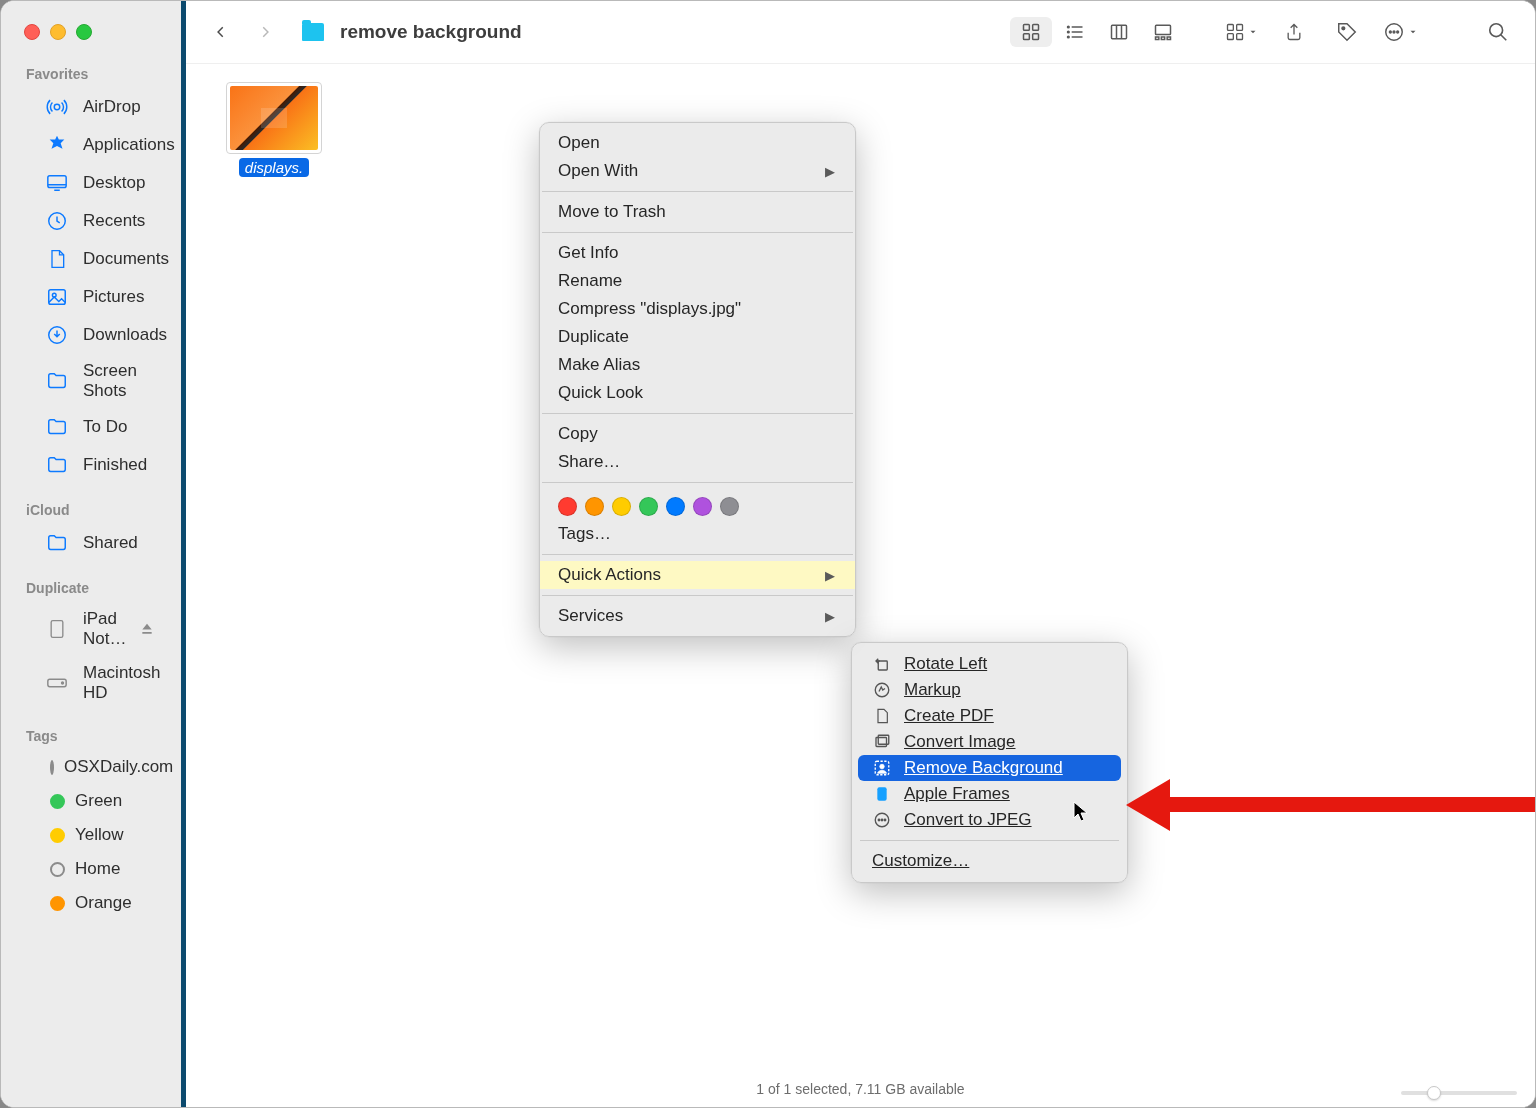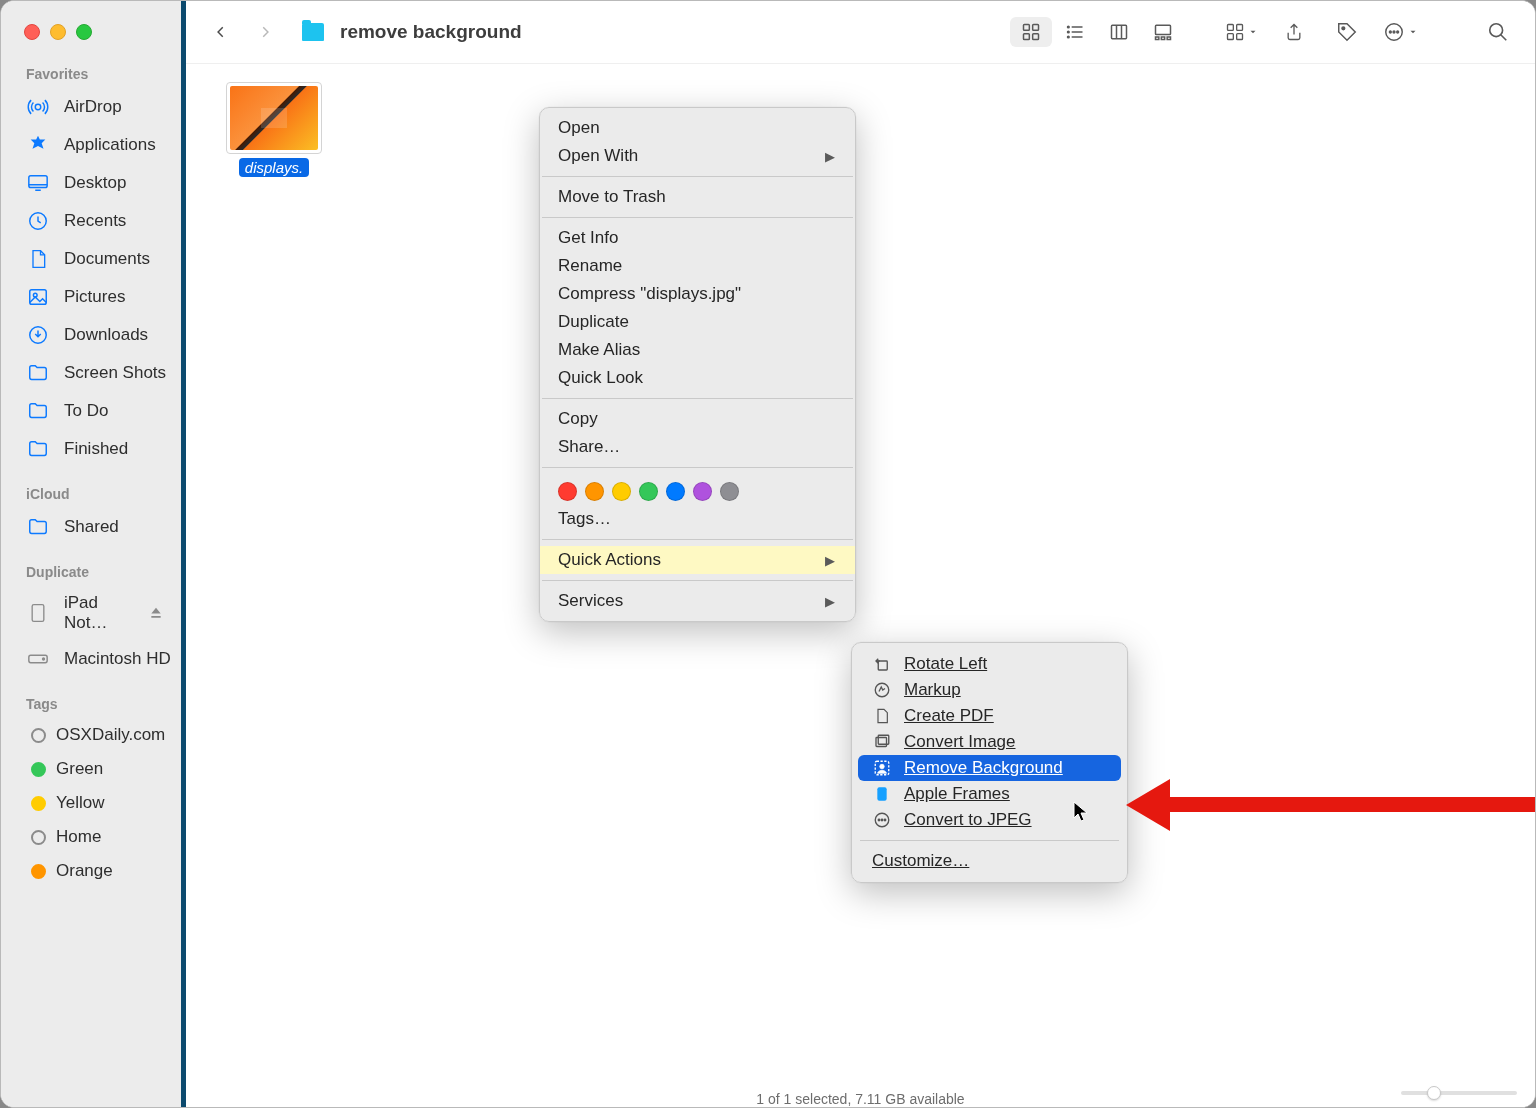--- a/index.html
+++ b/index.html
@@ -14,21 +14,21 @@
 
 .sidebar { width: 185px; background: #ececec; border-right: 5px solid #0c4a6e; padding-top: 20px; overflow:hidden; }
 .traffic { display: flex; gap: 10px; padding: 3px 0 22px 23px; }
 .tl { width: 16px; height: 16px; border-radius: 50%; }
 .tl.red { background: #ff5f57; border: .5px solid #e24640; }
 .tl.yellow { background: #febc2e; border: .5px solid #e1a128; }
 .tl.green { background: #28c840; border: .5px solid #26a933; }
 
 .section-label { color: #8a8a8a; font-size: 14px; font-weight: 600; padding: 4px 0 6px 25px; }
 .section-label.mt { margin-top: 14px; }
-.side-item { display: flex; align-items: center; gap: 14px; padding: 7px 0 7px 25px; font-size: 17px; color: #2e2e2e; cursor: default; }
+.side-item { display: flex; align-items: center; gap: 14px; padding: 7px 16px 7px 25px; font-size: 17px; color: #2e2e2e; cursor: default; margin-left: 19px; }
 .side-item .ic { width: 24px; height: 24px; display: flex; align-items: center; justify-content: center; color: #0d7aff; flex-shrink:0;}
 .side-item .ic.gray { color: #8b8b8b; }
 .eject { margin-left:auto; margin-right:18px; color:#8b8b8b; }
 .tag-dot { width: 15px; height: 15px; border-radius: 50%; border: 2px solid #8b8b8b; margin-left:5px; margin-right:-4px;}
 .tag-dot.green { background:#35c759; border-color:#35c759; }
 .tag-dot.yellow { background:#ffcc00; border-color:#ffcc00; }
 .tag-dot.orange { background:#ff9500; border-color:#ff9500; }
 
 
 .main { flex: 1; display: flex; flex-direction: column; background:#fff; position:relative; }
@@ -48,36 +48,36 @@
 .content { flex:1; position:relative; padding: 18px 0 0 34px; }
 .file-item { width: 108px; display:flex; flex-direction:column; align-items:center; gap: 4px; position:relative;}
 .thumb-wrap { width:96px; height:72px; background:#fff; border:1px solid #d4d4d4; border-radius:4px; display:flex; align-items:center; justify-content:center; padding:3px;}
 .thumb-sel { position:absolute; top:-4px; left:-4px; right:-4px; height:86px; background:#dcdcdc; border-radius:8px; z-index:-1;}
 .thumb-inner { width:100%; height:100%; background: linear-gradient(135deg,#f97316 0%, #fb923c 45%, #451a03 46%, #2a2a2a 50%, #f97316 51%, #fbbf24 100%); border-radius:2px; display:flex; align-items:center; justify-content:center;}
 .thumb-inner::after{content:""; display:block; width:30%; height:30%; background:rgba(255,255,255,.15);}
 .file-label { background:#0969e6; color:#fff; font-size:15px; padding:1px 6px; border-radius:4px; max-width:100%; white-space:nowrap; overflow:hidden;font-style:italic;}
 
 
 .ctx { position:absolute; background:#e8e8e8e0; backdrop-filter: blur(20px); border-radius:10px; border:1px solid #c9c9c9; box-shadow: 0 10px 35px rgba(0,0,0,.25), 0 0 0 .5px rgba(0,0,0,.05); padding: 6px 0; }
-.ctx.main-ctx { left: 353px; top: 106px; width: 317px; }
+.ctx.main-ctx { left: 353px; top: 121px; width: 317px; }
 .mi { padding: 4px 20px 4px 18px; font-size:17px; color:#262626; display:flex; align-items:center; justify-content: space-between; cursor:default;}
 .mi.hov { background:#fef9c3; }
 .sep { height:1px; background:#c9c9c9; margin: 6px 2px; }
 .chev { color:#5a5a5a; font-size:13px; }
 .tag-row { display:flex; gap:8px; padding: 8px 18px 4px 18px; }
 .tag-circle { width:19px; height:19px; border-radius:50%; border:.5px solid rgba(0,0,0,.15);}
 
 .ctx.sub { left: 665px; top: 641px; width: 277px; padding: 8px 0;}
 .smi { padding: 3px 16px 3px 14px; font-size:17px; color:#262626; display:flex; align-items:center; gap:12px; border-radius:6px; margin:0 6px;text-decoration:underline;}
 .smi.sel { background:#1665e0; color:#fff; }
 .smi .sic { width:20px; height:20px; display:flex; align-items:center; justify-content:center; flex-shrink:0;}
 .smi.sel .sic svg { stroke:#fff; fill:#fff;}
 .sub .sep { margin: 7px 8px;}
 
-.statusbar { height:26px; display:flex; align-items:flex-end; justify-content:center; font-size:14px; color:#6d6d6d; border-top:0; position:relative;}
+.statusbar { height:26px; display:flex; align-items:flex-start; justify-content:center; font-size:14px; color:#6d6d6d; border-top:0; position:relative;}
 .zoom { position:absolute; right:18px; top:3px; width:116px; height:18px; display:flex; align-items:center;}
 .zoom-track { flex:1; height:4px; background:#e0e0e0; border-radius:2px; position:relative;}
 .zoom-thumb { position:absolute; left:22%; top:-5px; width:14px; height:14px; background:#fff; border:1px solid #c8c8c8; border-radius:50%; box-shadow:0 1px 2px rgba(0,0,0,.15);}
 
 
 .arrow-ann { position:absolute; left:940px; top:778px; width:430px; height:50px; pointer-events:none;}
 .arrow-line { position:absolute; left:30px; top:18px; right:0; height:15px; background:#e5180f;}
 .arrow-head { position:absolute; left:0; top:0; width:0; height:0; border-top:26px solid transparent; border-bottom:26px solid transparent; border-right:44px solid #e5180f;}
 
 .cursor { position:absolute; left:887px; top:800px; width:16px; height:22px; pointer-events:none;}

